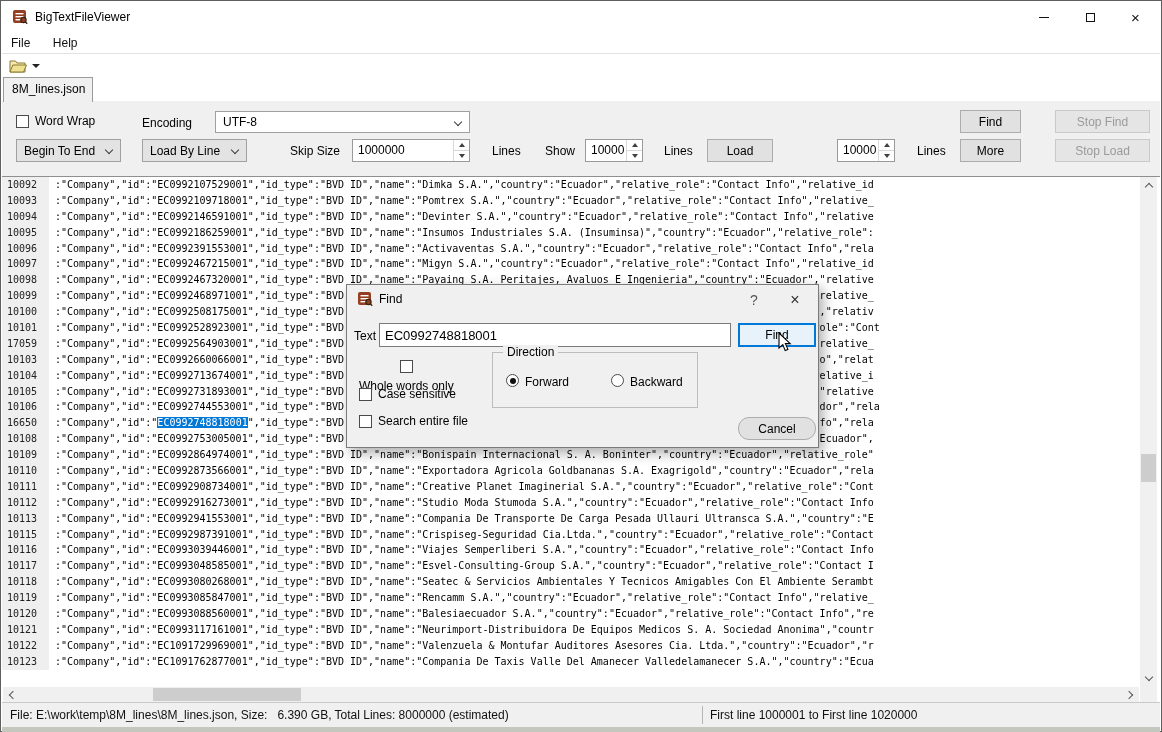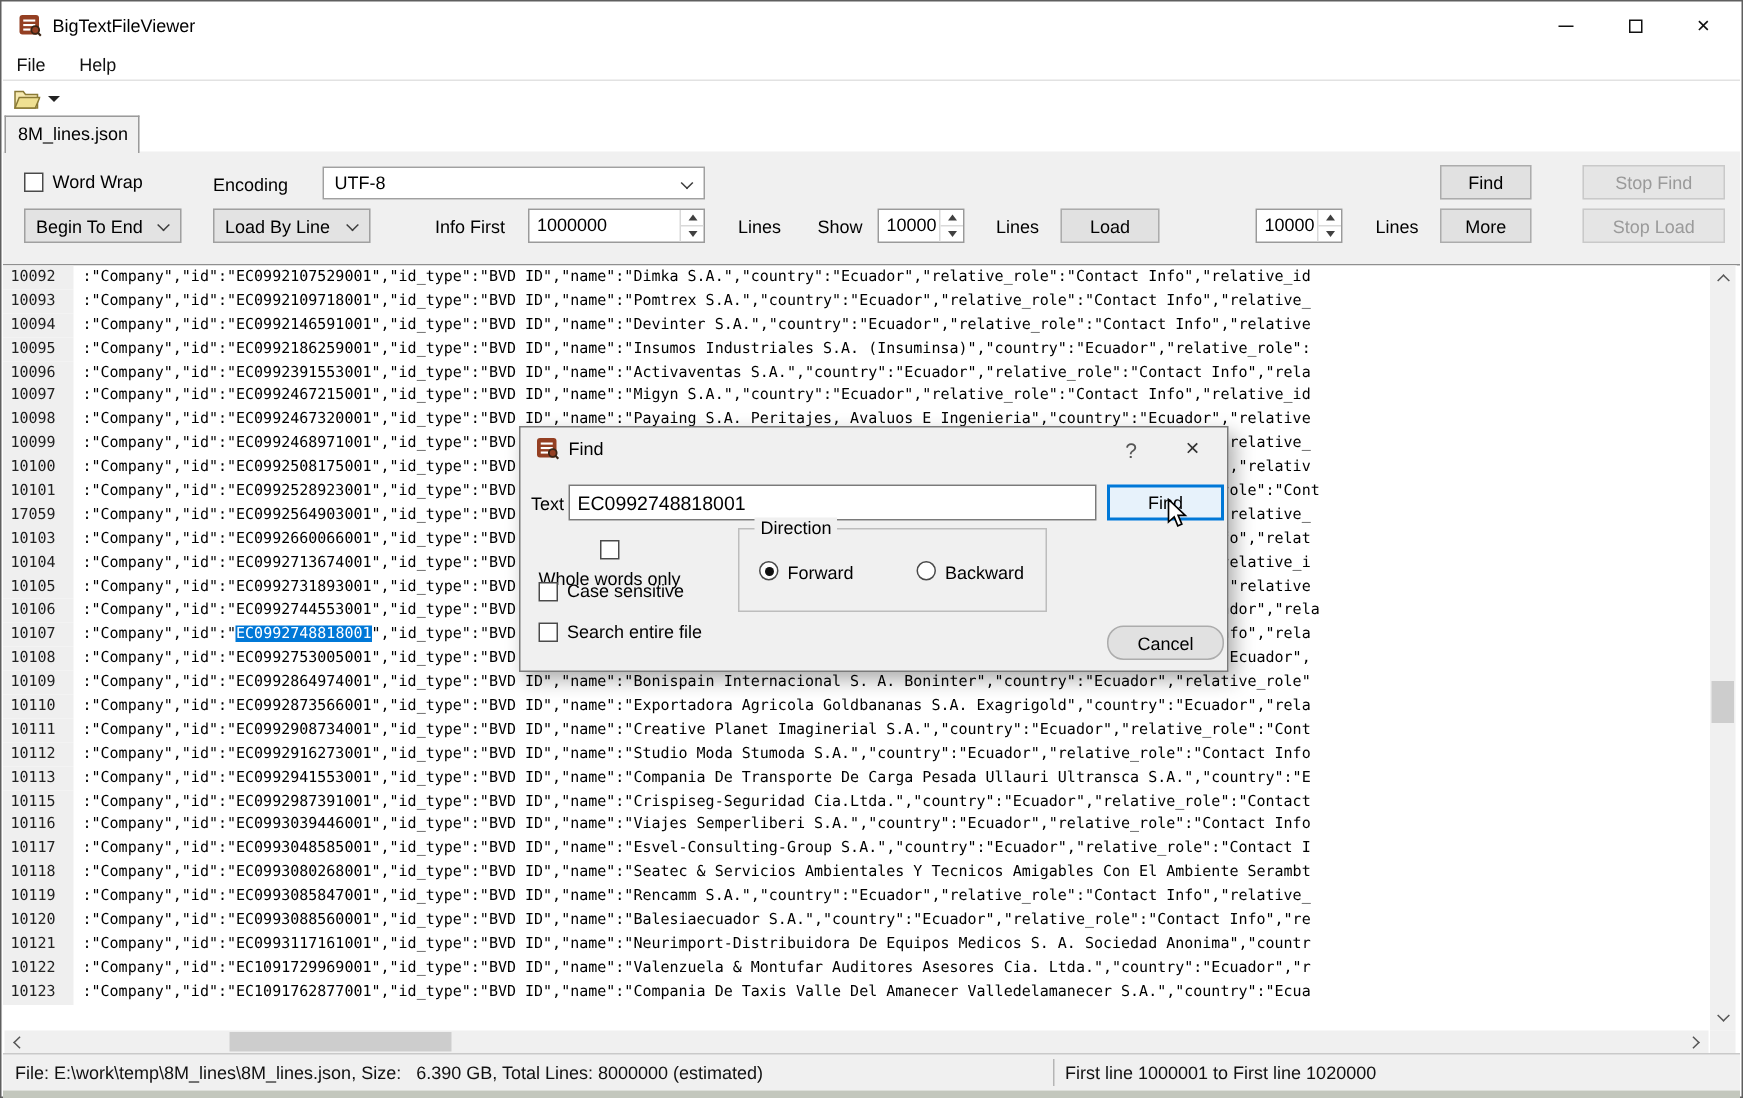--- a/index.html
+++ b/index.html
@@ -158,21 +158,21 @@
     <div class="btn disabled" style="left:1053px;top:9px;width:95px;height:23px;">Stop Find</div>
 
     <div class="combo" style="left:14px;top:38px;width:105px;height:23px;">
       <span class="val" style="top:4px;">Begin To End</span>
       <span class="chev"></span>
     </div>
     <div class="combo" style="left:140px;top:38px;width:105px;height:23px;">
       <span class="val" style="top:4px;">Load By Line</span>
       <span class="chev"></span>
     </div>
-    <div class="lbl" style="left:288px;top:43px;">Info First</div>
+    <div class="lbl" style="left:288px;top:43px;">Skip Size</div>
     <div class="spin" style="left:350px;top:38px;width:118px;height:23px;">
       <span class="sval">1000000</span>
       <div class="sbtns">
           <div>
             <span class="tri-up"></span>
           </div>
           <div>
             <span class="tri-dn"></span>
           </div>
         </div>
@@ -218,21 +218,21 @@
       <div class="row"><span class="gut">10097</span><span class="txt">:"Company","id":"EC0992467215001","id_type":"BVD ID","name":"Migyn S.A.","country":"Ecuador","relative_role":"Contact Info","relative_id</span></div>
       <div class="row"><span class="gut">10098</span><span class="txt">:"Company","id":"EC0992467320001","id_type":"BVD ID","name":"Payaing S.A. Peritajes, Avaluos E Ingenieria","country":"Ecuador","relative</span></div>
       <div class="row"><span class="gut">10099</span><span class="txt">:"Company","id":"EC0992468971001","id_type":"BVD ID","name":"Xxxxxxx S.A.","country":"Ecuador","relative_role":"Contact Info","relative_</span></div>
       <div class="row"><span class="gut">10100</span><span class="txt">:"Company","id":"EC0992508175001","id_type":"BVD ID","name":"Xxxxxxxxx S.A.","country":"Ecuador","relative_role":"Contact Info","relativ</span></div>
       <div class="row"><span class="gut">10101</span><span class="txt">:"Company","id":"EC0992528923001","id_type":"BVD ID","name":"Xxxxxxxxxxxxxxxxxxxxxxxxxxxx S.A.","country":"Ecuador","relative_role":"Cont</span></div>
       <div class="row"><span class="gut">17059</span><span class="txt">:"Company","id":"EC0992564903001","id_type":"BVD ID","name":"Xxxxxxx S.A.","country":"Ecuador","relative_role":"Contact Info","relative_</span></div>
       <div class="row"><span class="gut">10103</span><span class="txt">:"Company","id":"EC0992660066001","id_type":"BVD ID","name":"Xxxxxxxxxxx S.A.","country":"Ecuador","relative_role":"Contact Info","relat</span></div>
       <div class="row"><span class="gut">10104</span><span class="txt">:"Company","id":"EC0992713674001","id_type":"BVD ID","name":"Xxxxxx S.A.","country":"Ecuador","relative_role":"Contact Info","relative_i</span></div>
       <div class="row"><span class="gut">10105</span><span class="txt">:"Company","id":"EC0992731893001","id_type":"BVD ID","name":"Xxxxxxxx S.A.","country":"Ecuador","relative_role":"Contact Info","relative</span></div>
       <div class="row"><span class="gut">10106</span><span class="txt">:"Company","id":"EC0992744553001","id_type":"BVD ID","name":"Xxxxxxxxxxxxxxxxxxxxxxxxxxxxxxxxxxxx Ecuador S.A.","country":"Ecuador","rela</span></div>
-      <div class="row"><span class="gut">10107</span><span class="txt">:"Company","id":"<span class="sel">EC0992748818001</span>","id_type":"BVD ID","name":"Xxxxxxxxxxxx S.A.","country":"Ecuador","relative_role":"Contact Info","rela</span></div>
+      <div class="row"><span class="gut">16650</span><span class="txt">:"Company","id":"<span class="sel">EC0992748818001</span>","id_type":"BVD ID","name":"Xxxxxxxxxxxx S.A.","country":"Ecuador","relative_role":"Contact Info","rela</span></div>
       <div class="row"><span class="gut">10108</span><span class="txt">:"Company","id":"EC0992753005001","id_type":"BVD ID","name":"Xxxxxxxxxxxxxxxxxxxxxxxxxxxxxxxxxxxxelital Cia. Ltda.","country":"Ecuador",</span></div>
       <div class="row"><span class="gut">10109</span><span class="txt">:"Company","id":"EC0992864974001","id_type":"BVD ID","name":"Bonispain Internacional S. A. Boninter","country":"Ecuador","relative_role"</span></div>
       <div class="row"><span class="gut">10110</span><span class="txt">:"Company","id":"EC0992873566001","id_type":"BVD ID","name":"Exportadora Agricola Goldbananas S.A. Exagrigold","country":"Ecuador","rela</span></div>
       <div class="row"><span class="gut">10111</span><span class="txt">:"Company","id":"EC0992908734001","id_type":"BVD ID","name":"Creative Planet Imaginerial S.A.","country":"Ecuador","relative_role":"Cont</span></div>
       <div class="row"><span class="gut">10112</span><span class="txt">:"Company","id":"EC0992916273001","id_type":"BVD ID","name":"Studio Moda Stumoda S.A.","country":"Ecuador","relative_role":"Contact Info</span></div>
       <div class="row"><span class="gut">10113</span><span class="txt">:"Company","id":"EC0992941553001","id_type":"BVD ID","name":"Compania De Transporte De Carga Pesada Ullauri Ultransca S.A.","country":"E</span></div>
       <div class="row"><span class="gut">10115</span><span class="txt">:"Company","id":"EC0992987391001","id_type":"BVD ID","name":"Crispiseg-Seguridad Cia.Ltda.","country":"Ecuador","relative_role":"Contact</span></div>
       <div class="row"><span class="gut">10116</span><span class="txt">:"Company","id":"EC0993039446001","id_type":"BVD ID","name":"Viajes Semperliberi S.A.","country":"Ecuador","relative_role":"Contact Info</span></div>
       <div class="row"><span class="gut">10117</span><span class="txt">:"Company","id":"EC0993048585001","id_type":"BVD ID","name":"Esvel-Consulting-Group S.A.","country":"Ecuador","relative_role":"Contact I</span></div>
       <div class="row"><span class="gut">10118</span><span class="txt">:"Company","id":"EC0993080268001","id_type":"BVD ID","name":"Seatec &amp; Servicios Ambientales Y Tecnicos Amigables Con El Ambiente Serambt</span></div>

